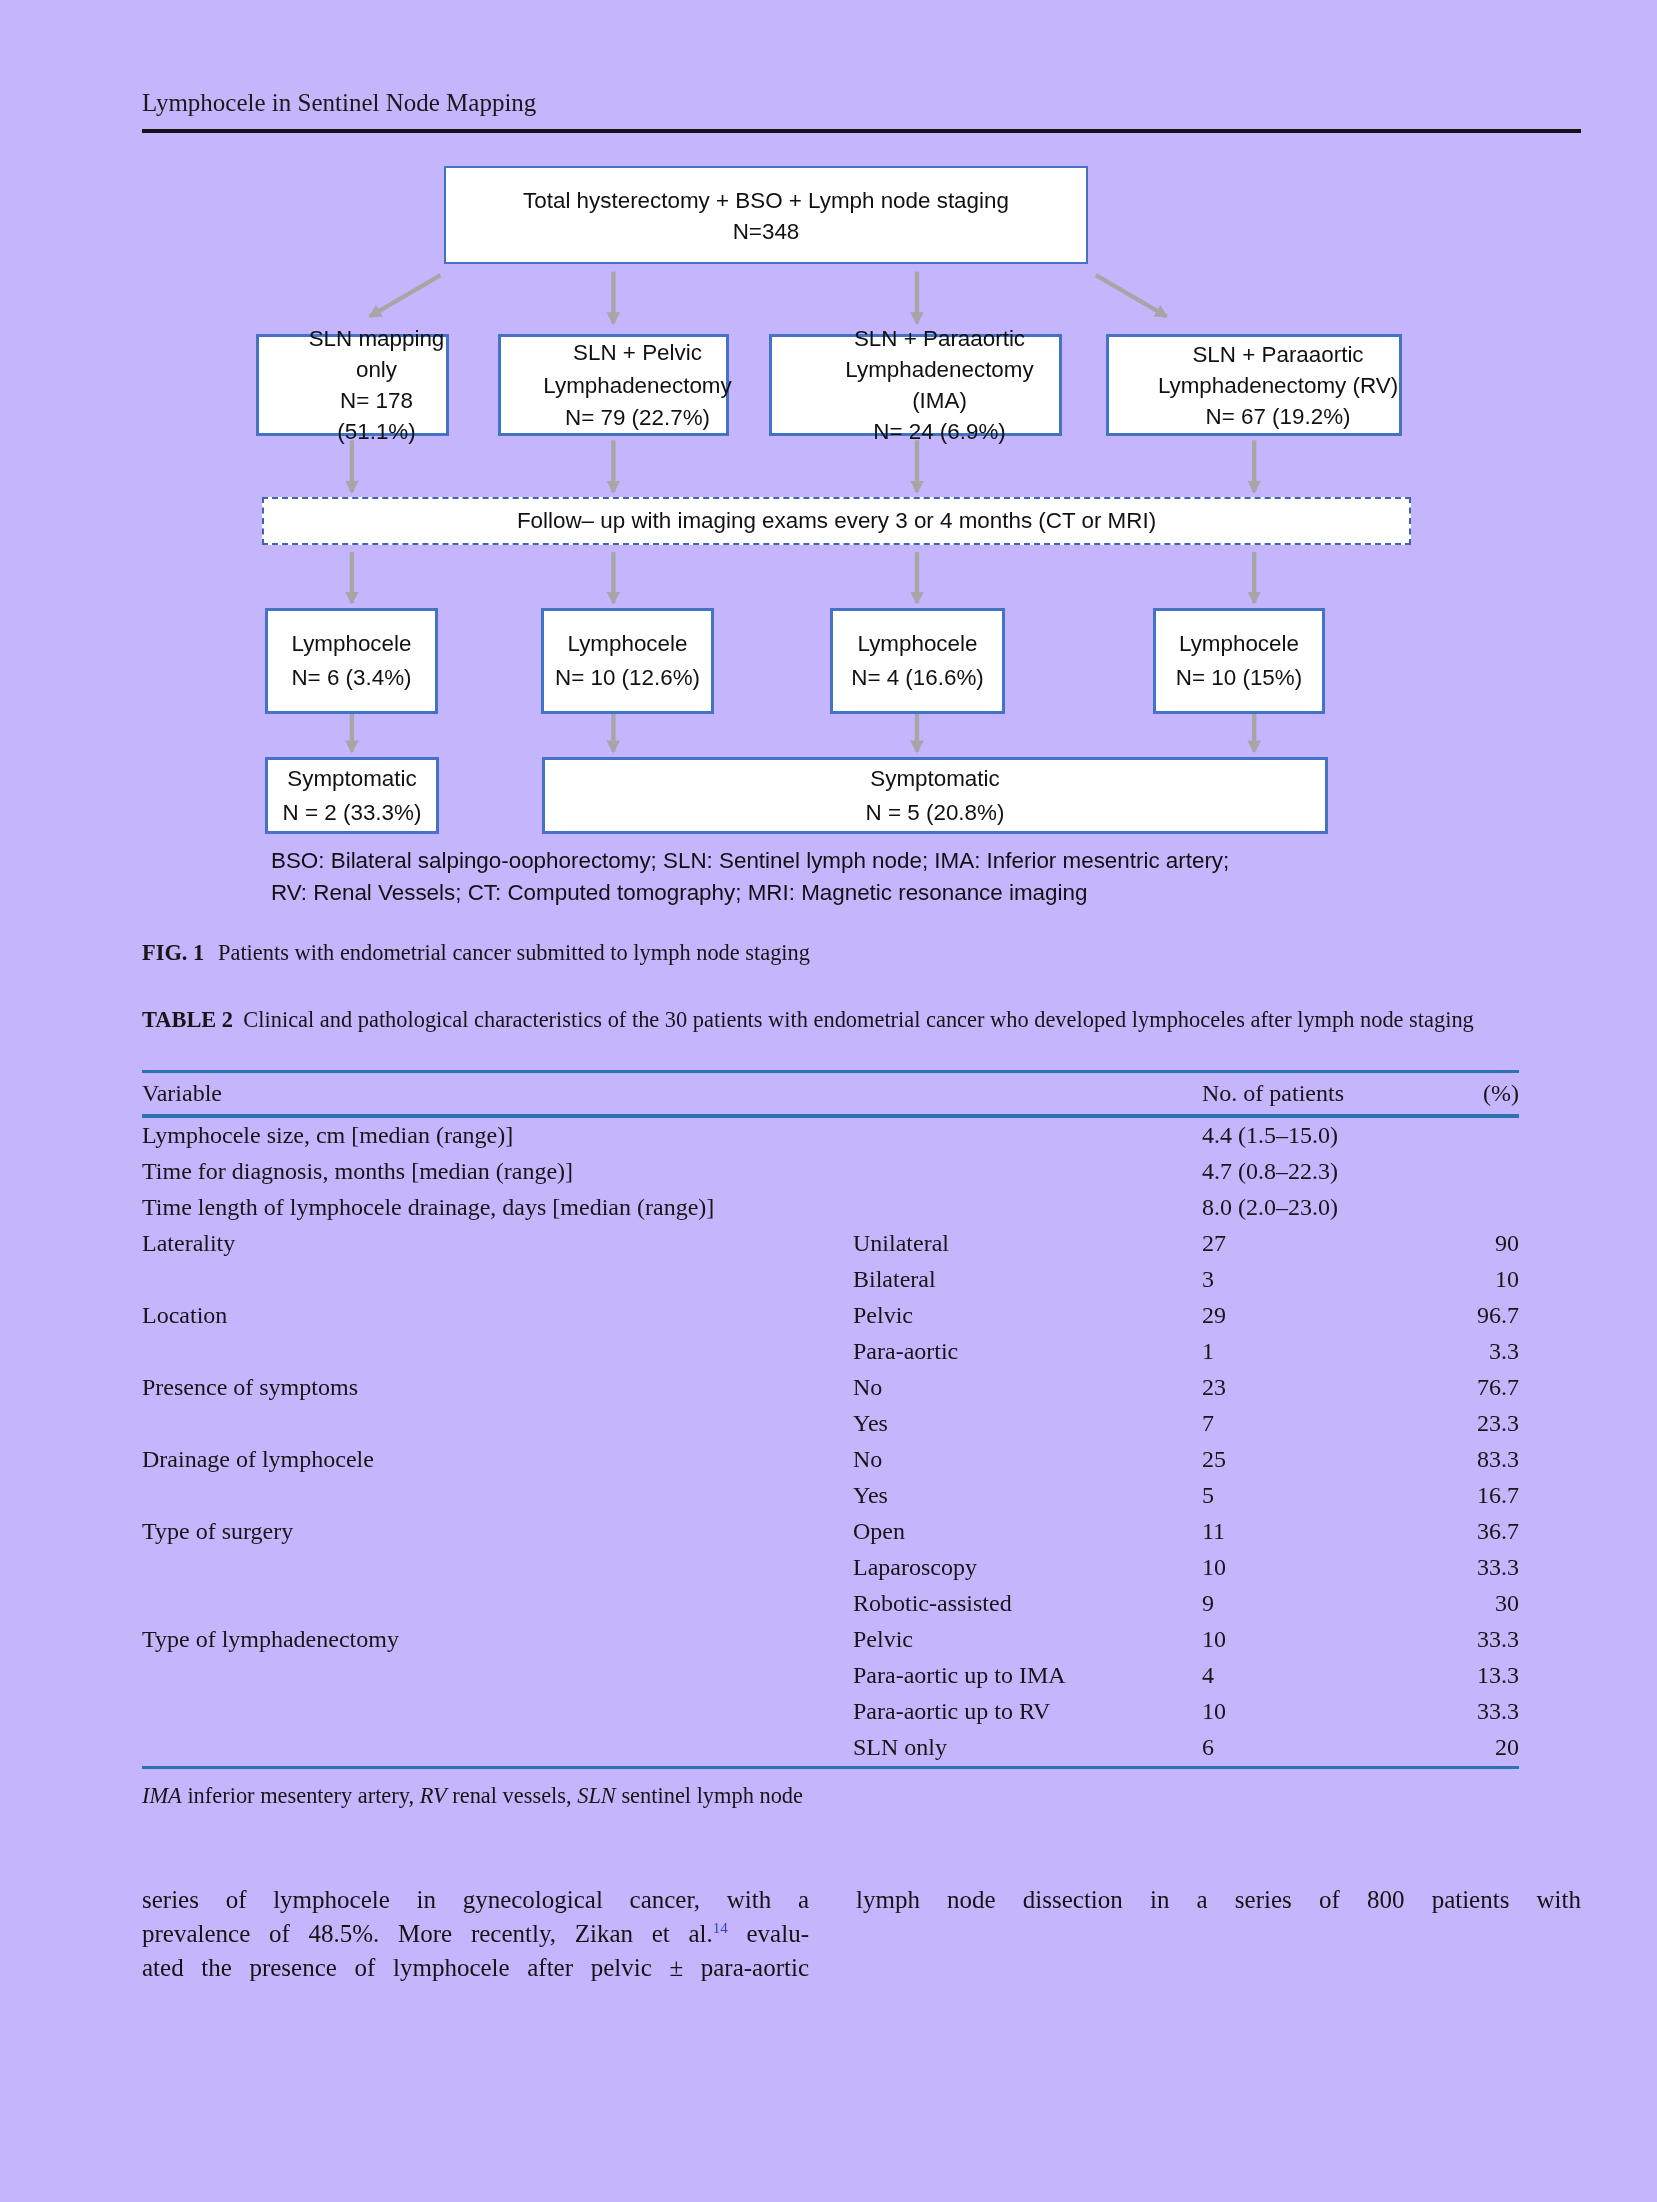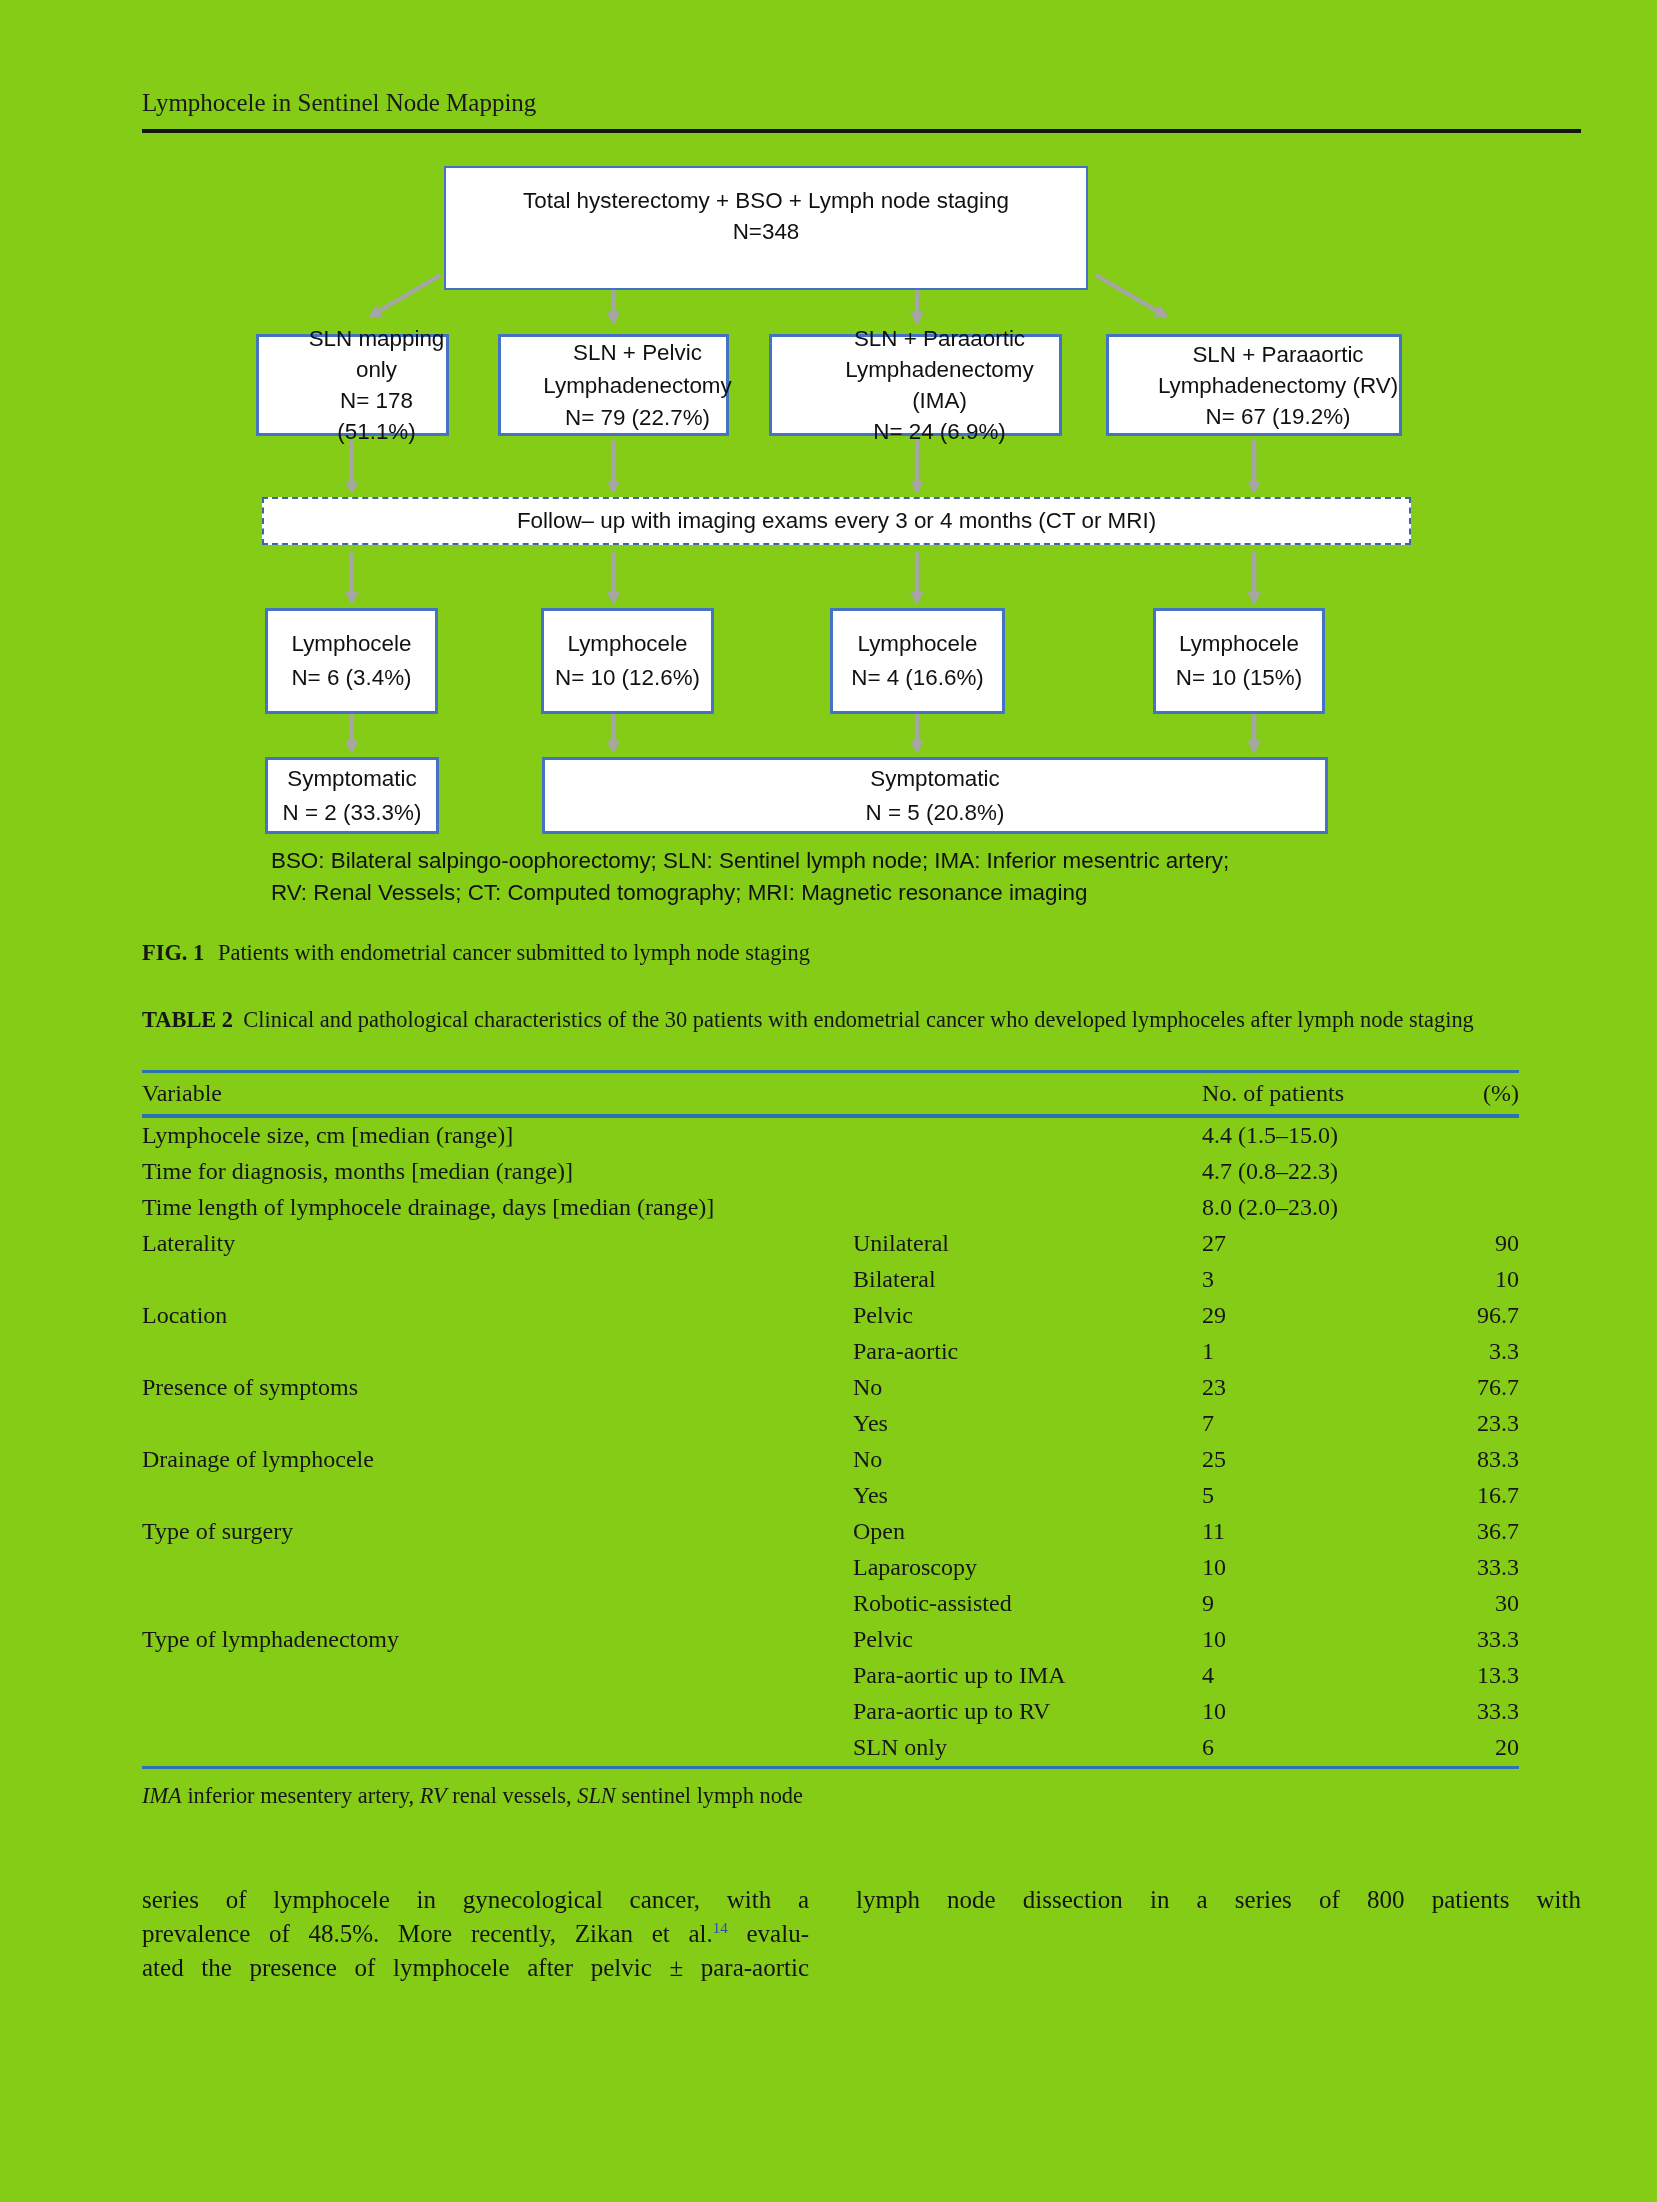--- a/index.html
+++ b/index.html
@@ -1,19 +1,19 @@
 <!DOCTYPE html>
 <html style="--boxblue: #4472c4; --dashblue: #4063ae; --arrow: #a6a6a6; --rule: #2b72b2; --ref: #3344bb;font-size:13.8px"><head>
 <meta charset="utf-8">
 <style>
   html,body{margin:0;padding:0;background:#e8e8e8;}
   #page{
     position:relative;
     width:1658px;height:2203px;
-    background:#84cc16;
+    background:#c4b5fd;
     font-family:"Liberation Serif",serif;
     color:#161616;
     overflow:hidden;
   }
   
   .running-head{
     position:absolute;left:142px;top:89px;
     font:25px "Liberation Serif",serif;color:#1a1a1a;
   }
   .head-rule{
@@ -24,21 +24,21 @@
   
   .flow-box{
     position:absolute;
     border:2.6px solid var(--boxblue);
     background:#fff;
     display:flex;flex-direction:column;justify-content:center;align-items:center;
     text-align:center;
     font:22.4px/31px "Liberation Sans",sans-serif;color:#111;
     box-sizing:border-box;
   }
-  .root-box{left:444px;top:166px;width:644px;height:124px;justify-content:flex-start;padding-top:17px;}
+  .root-box{left:444px;top:166px;width:644px;height:98px;justify-content:flex-start;padding-top:17px;}
   .arm{top:334px;height:102px;border-width:3.4px;padding-left:48px;}
   .arm-0{left:256px;width:193px;}
   .arm-1{left:498px;width:231px;justify-content:space-between;}
   .arm-2{left:769px;width:293px;}
   .arm-3{left:1106px;width:296px;}
   .followup-box{
     position:absolute;left:262px;top:497px;width:1149px;height:48px;
     border:2.6px dashed var(--dashblue);background:#fff;
     display:flex;align-items:center;justify-content:center;
     font:22.4px "Liberation Sans",sans-serif;color:#111;box-sizing:border-box;

